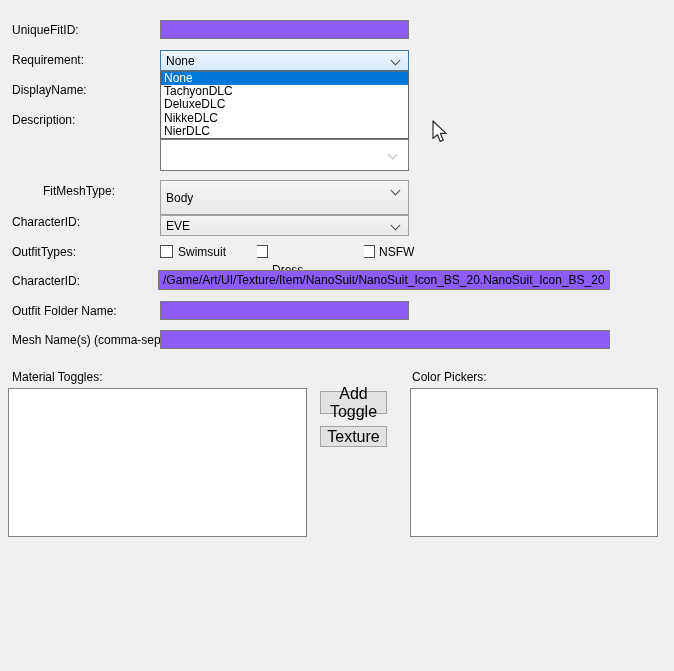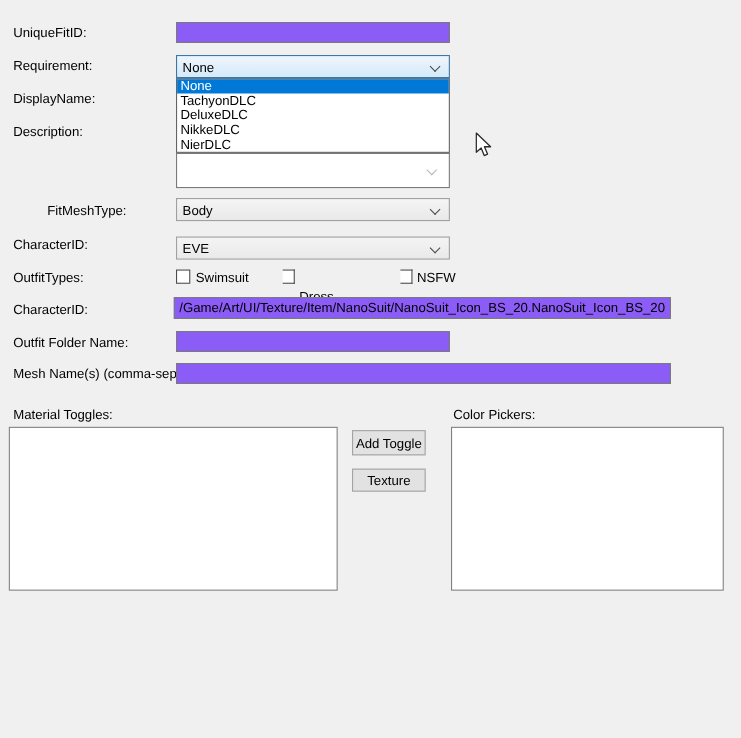--- a/index.html
+++ b/index.html
@@ -59,21 +59,21 @@
     width:13px;height:13px;background:#fff;border:1px solid #4d4d4d;
   }
   .cb.clipped{width:11px;border-left:none;}
   .listbox{
     position:absolute;box-sizing:border-box;
     background:#fff;border:1px solid #808080;
   }
   .btn{
     position:absolute;box-sizing:border-box;
     background:#e2e2e2;border:1px solid #a3a3a3;
-    font-family:inherit;font-size:12px;color:#000;
+    font-family:inherit;font-size:16px;color:#000;
     display:flex;align-items:center;justify-content:center;
     cursor:default;padding:0;
   }
   .btn.big{font-size:15px;font-weight:bold;border-color:#9a9a9a;}
   .cursor{position:absolute;z-index:50;pointer-events:none;}
 </style>
 </head>
 <body>
 
 <div class="window">
@@ -96,21 +96,21 @@
   </div>
 
   <div class="lbl" style="left:12px;top:83px;text-align:right;">DisplayName:</div>
 
   <div class="lbl" style="left:12px;top:113px;">Description:</div>
   <div class="descbox" style="left:160px;top:139px;width:249px;height:32px;">
     <span class="chev light" style="right:12px;top:11px;"></span>
   </div>
 
   <div class="lbl" style="left:12px;top:184px;margin-left:31px;">FitMeshType:</div>
-  <div class="combo" style="left:160px;top:180px;width:249px;height:21px;">
+  <div class="combo" style="left:160px;top:180px;width:249px;height:35px;">
     <span>Body</span>
     <span class="chev"></span>
   </div>
 
   <div class="lbl" style="left:12px;top:215px;">CharacterID:</div>
   <div class="combo" style="left:160px;top:215px;width:249px;height:21px;">
     <span>EVE</span>
     <span class="chev"></span>
   </div>
 

